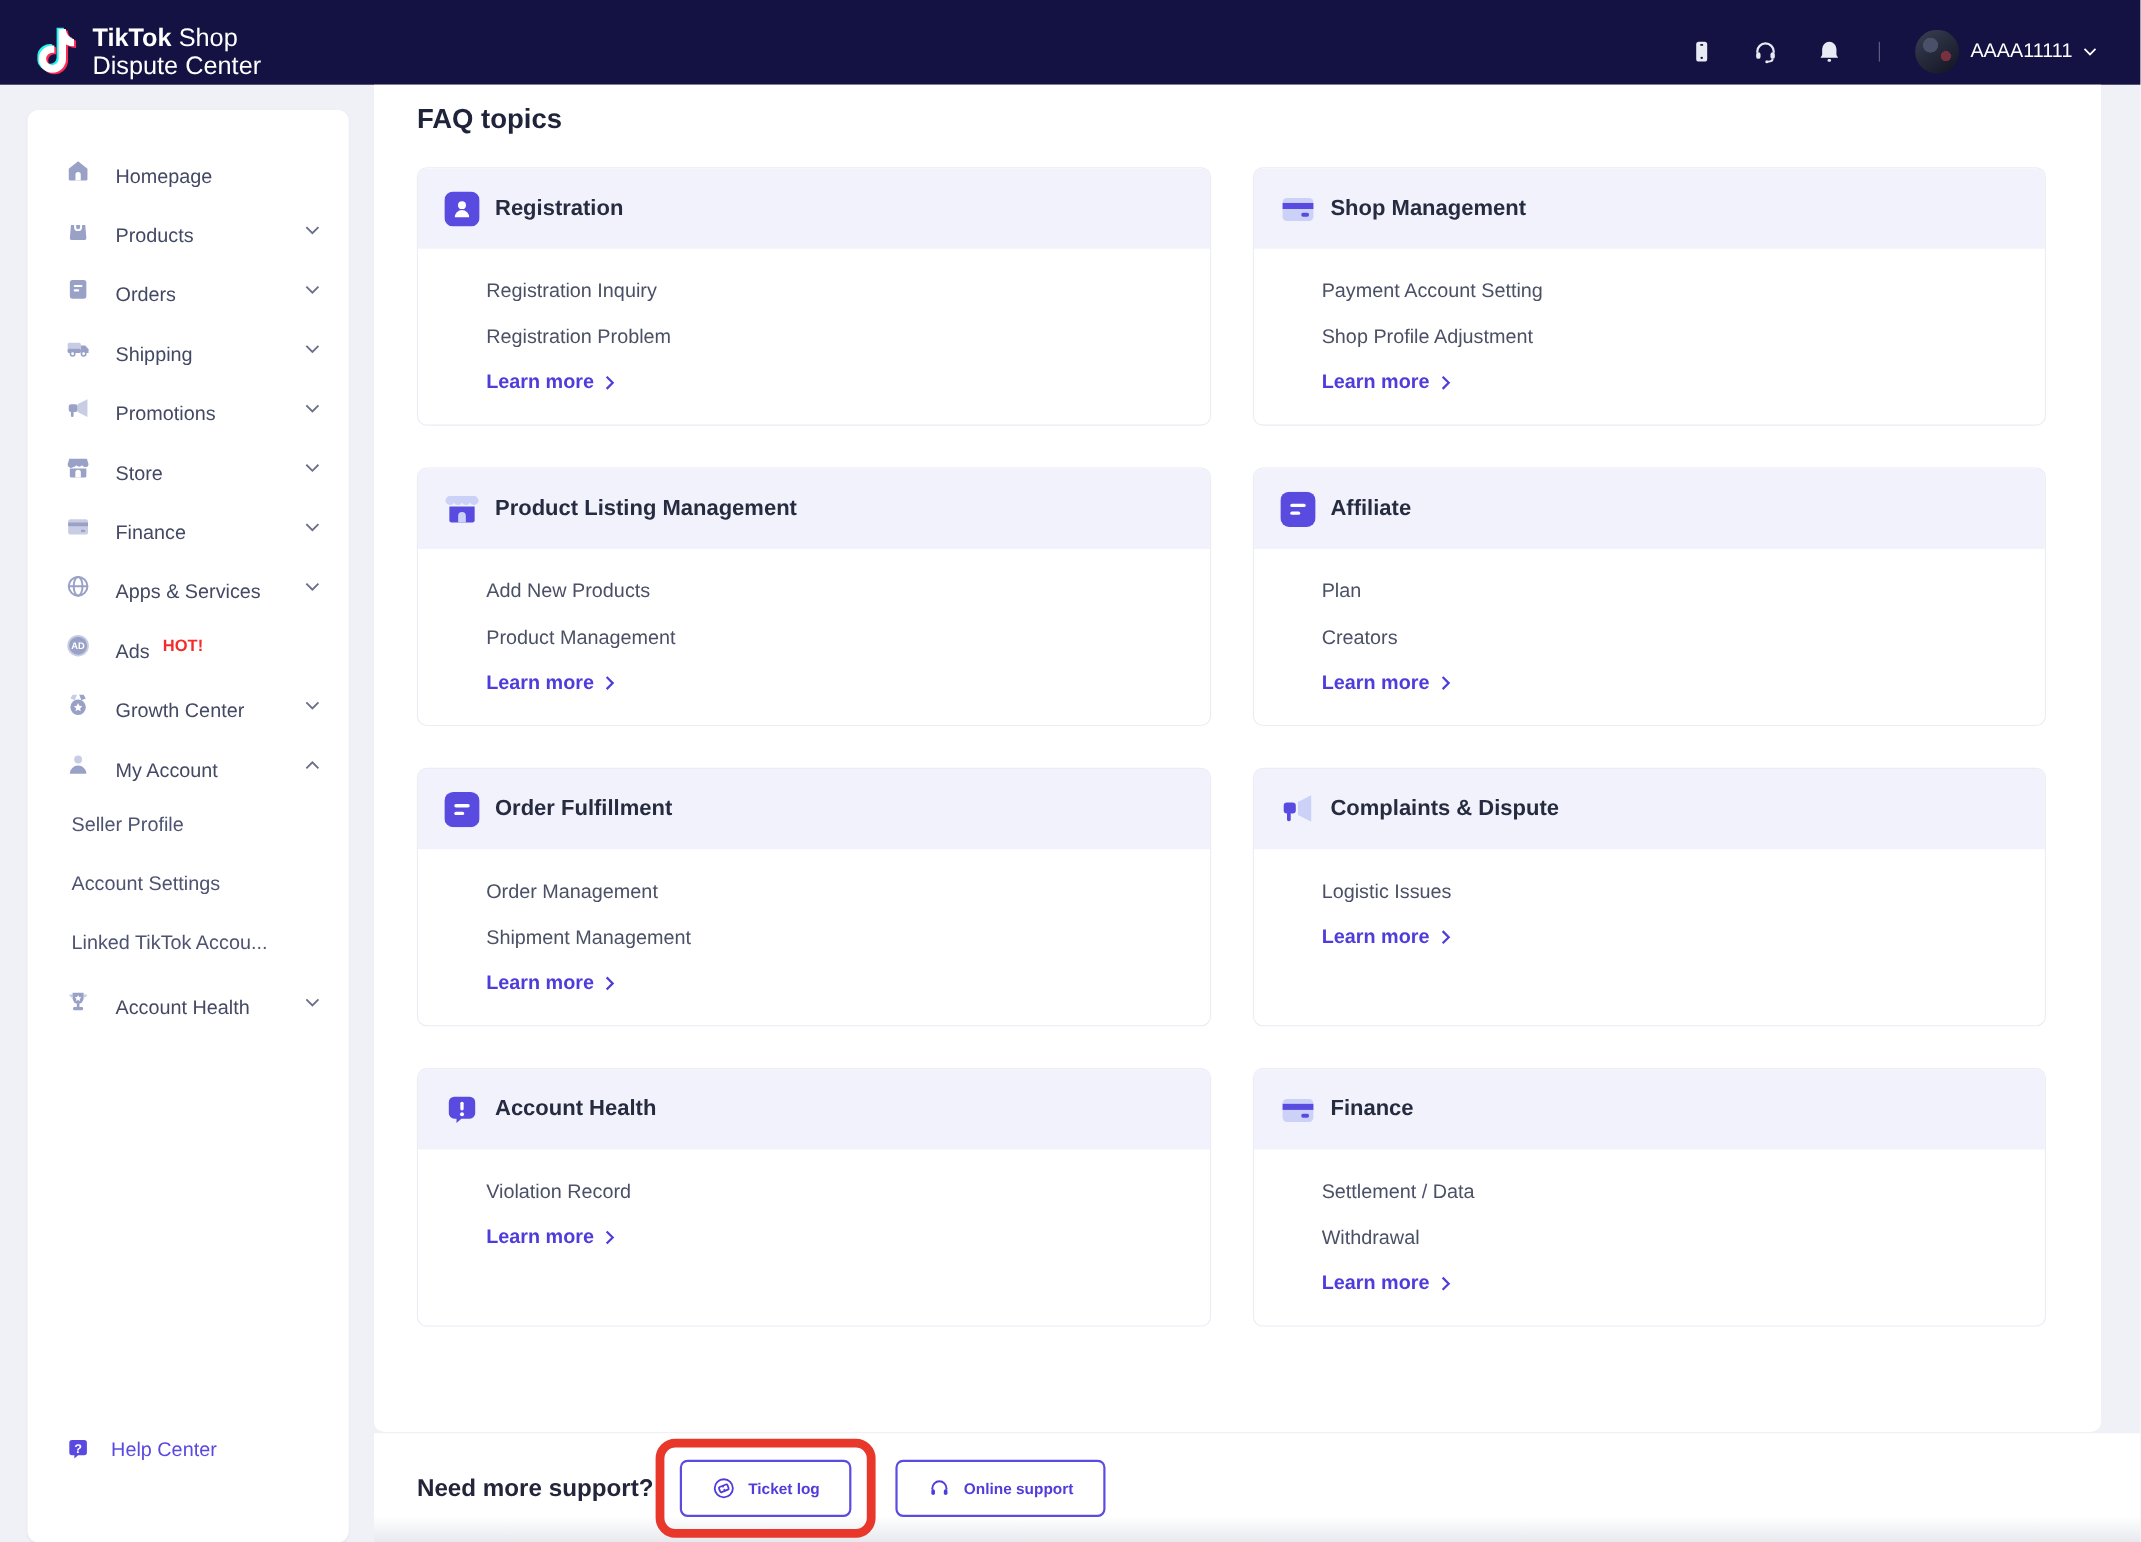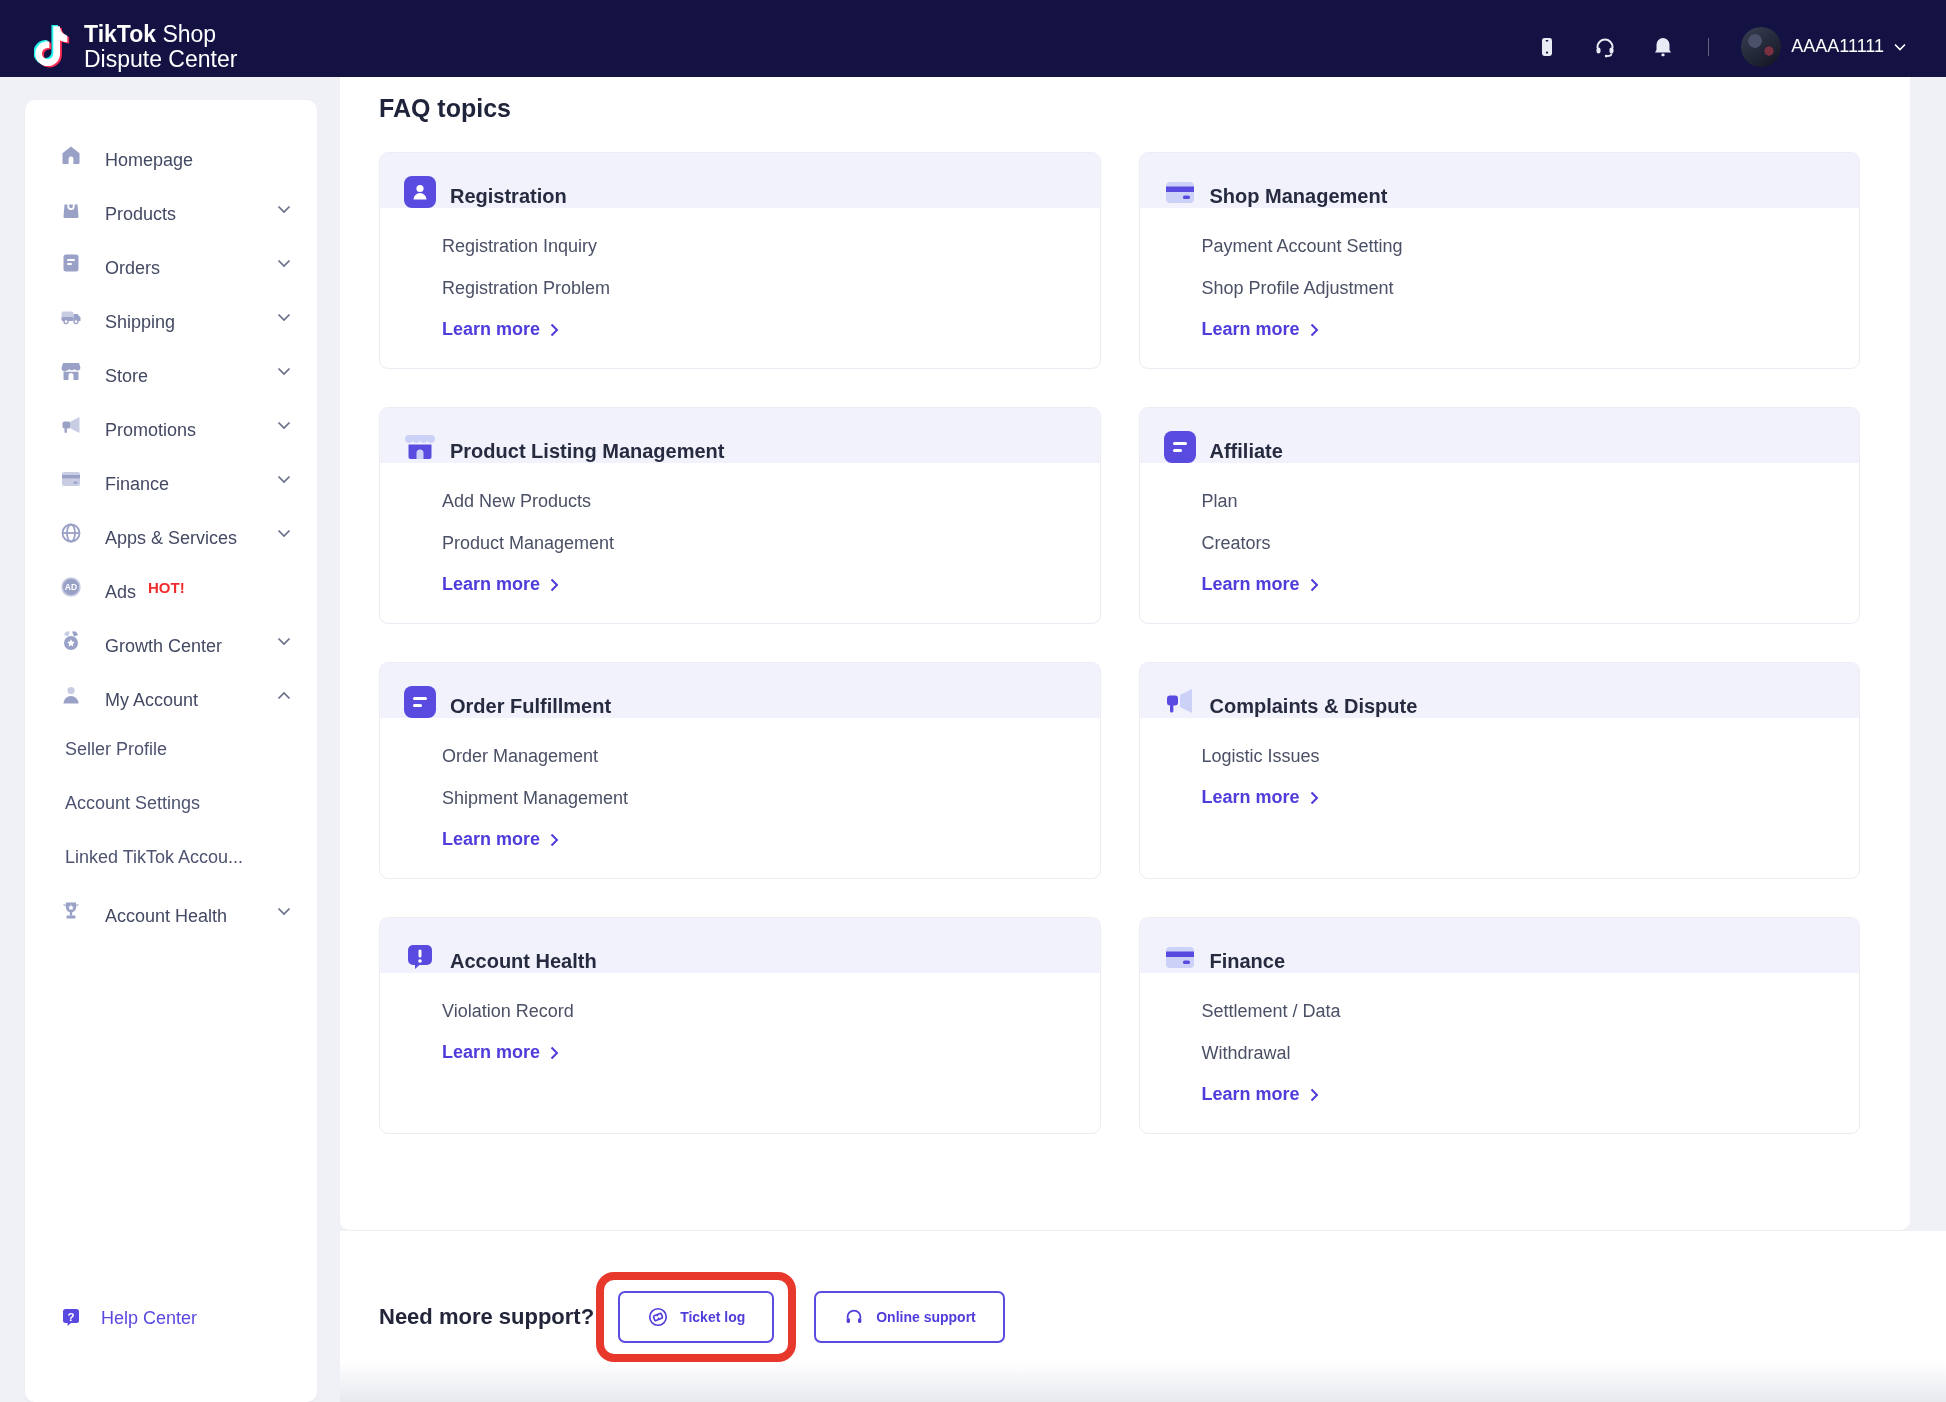--- a/index.html
+++ b/index.html
@@ -44,21 +44,21 @@
   .sb-sub { height:54px; display:flex; align-items:center; padding-left:40px; font-size:18px; color:#4d5370; cursor:pointer; white-space:nowrap; overflow:hidden; }
   .sb-help { margin-top:auto; margin-bottom:72px; display:flex; align-items:center; padding-left:34px; gap:18px; cursor:pointer; color:#5a49e0; font-size:18px; }
   .sb-help svg { width:24px; height:24px; }
 
   
   .main-wrap { flex:1; margin-left:23px; display:flex; flex-direction:column; }
   .panel { background:#fff; margin-right:36px; border-radius:0 0 10px 10px; padding:17px 50px 96px 39px; border-bottom:1px solid #ededf3; }
   .page-title { font-size:25px; font-weight:700; color:#20243a; }
   .cards { display:grid; grid-template-columns:1fr 1fr; column-gap:38px; row-gap:38px; margin-top:29px; }
   .card { border:1px solid #ebecf4; border-radius:9px; overflow:hidden; background:#fff; }
-  .card-head { height:55px; background:#f1f2fc; display:flex; align-items:flex-end; padding:0 20px 0 24px; gap:14px; }
+  .card-head { height:73px; background:#f1f2fc; display:flex; align-items:center; padding:0 20px 0 24px; gap:14px; }
   .card-icon { width:32px; height:32px; display:flex; flex-shrink:0; }
   .card-icon svg { width:32px; height:32px; }
   .card-title { font-size:20px; font-weight:700; color:#262b40; }
   .card-body { padding:27px 24px 28px 62px; }
   .card-item { font-size:18px; color:#4a5065; margin-bottom:20px; line-height:22px; cursor:pointer; }
   .learn-more { display:flex; align-items:center; gap:10px; margin-top:15px; font-size:18px; font-weight:700; color:#4e3cdb; cursor:pointer; }
   .learn-more svg { width:9px; height:14px; stroke:#4e3cdb; }
 
   
   .support { background:linear-gradient(#fff 0%, #fff 76%, #e7e9ee 100%); flex:1; display:flex; align-items:center; padding-left:39px; }
@@ -177,42 +177,42 @@
 
     <span class="sb-chevron">
             <svg viewBox="0 0 14 9" fill="none" stroke-width="1.7" stroke="#697087">
               <path d="M1.5 1.5l5.5 5.5 5.5-5.5"></path>
             </svg>
           </span>
   </div>
         <div class="sb-item">
     <span class="sb-icon">
             <svg viewBox="0 0 24 24">
+              <path fill="#c9cde4" d="M20.5 4v16l-9-4.5V8.5z"></path>
+              <rect x="3.5" y="8.5" width="8" height="7" rx="2" fill="#9aa1c6"></rect>
+              <rect x="5.5" y="15" width="2.4" height="5" rx="1.1" fill="#9aa1c6"></rect>
+            </svg>
+          </span>
+    <span class="sb-label">Promotions</span>
+
+    <span class="sb-chevron">
+            <svg viewBox="0 0 14 9" fill="none" stroke-width="1.7" stroke="#697087">
+              <path d="M1.5 1.5l5.5 5.5 5.5-5.5"></path>
+            </svg>
+          </span>
+  </div>
+        <div class="sb-item">
+    <span class="sb-icon">
+            <svg viewBox="0 0 24 24">
               <path fill="#9aa1c6" d="M4 4h16l1.5 5a3 3 0 0 1-3 2.6 3.2 3.2 0 0 1-2.9-1.6 3.2 3.2 0 0 1-5.2 0 3.2 3.2 0 0 1-2.9 1.6A3 3 0 0 1 2.5 9z"></path>
               <path fill="#9aa1c6" d="M4.5 12.8h15V20a1 1 0 0 1-1 1h-13a1 1 0 0 1-1-1z"></path>
               <path fill="#fff" d="M9.5 21v-4.4a2.5 2.5 0 0 1 5 0V21z"></path>
             </svg>
           </span>
     <span class="sb-label">Store</span>
-
-    <span class="sb-chevron">
-            <svg viewBox="0 0 14 9" fill="none" stroke-width="1.7" stroke="#697087">
-              <path d="M1.5 1.5l5.5 5.5 5.5-5.5"></path>
-            </svg>
-          </span>
-  </div>
-        <div class="sb-item">
-    <span class="sb-icon">
-            <svg viewBox="0 0 24 24">
-              <path fill="#c9cde4" d="M20.5 4v16l-9-4.5V8.5z"></path>
-              <rect x="3.5" y="8.5" width="8" height="7" rx="2" fill="#9aa1c6"></rect>
-              <rect x="5.5" y="15" width="2.4" height="5" rx="1.1" fill="#9aa1c6"></rect>
-            </svg>
-          </span>
-    <span class="sb-label">Promotions</span>
 
     <span class="sb-chevron">
             <svg viewBox="0 0 14 9" fill="none" stroke-width="1.7" stroke="#697087">
               <path d="M1.5 1.5l5.5 5.5 5.5-5.5"></path>
             </svg>
           </span>
   </div>
         <div class="sb-item">
     <span class="sb-icon">
             <svg viewBox="0 0 24 24">

